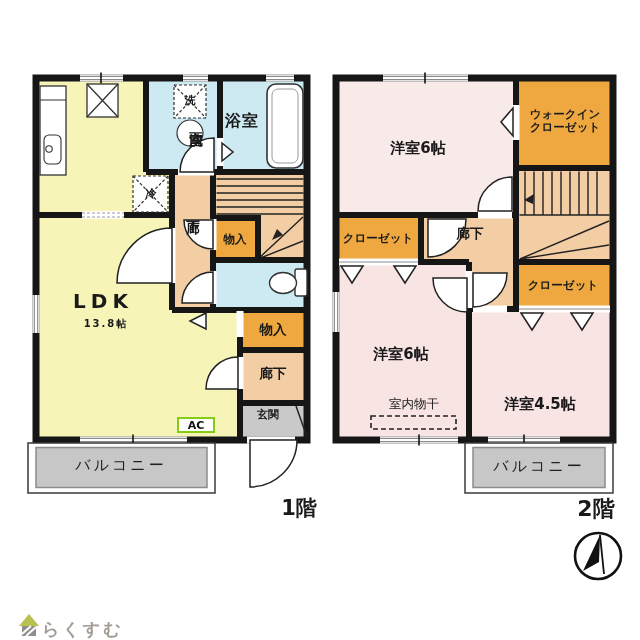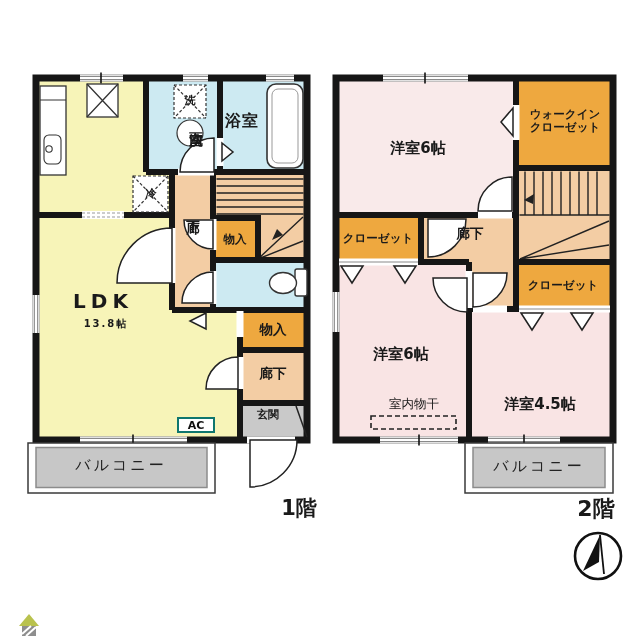--- a/index.html
+++ b/index.html
@@ -4,21 +4,21 @@
 <style>
   html,body{margin:0;padding:0;background:#ffffff;}
   .stage{position:relative;width:640px;height:640px;background:#ffffff;overflow:hidden;
          font-family:"DejaVu Sans","Liberation Sans",sans-serif;}
   .stage svg{position:absolute;left:0;top:0;}
   .lbl{position:absolute;transform:translate(-50%,-50%);color:#1a1a1a;white-space:nowrap;
        line-height:1.12;text-align:center;}
   .v{writing-mode:vertical-rl;text-orientation:upright;}
   .b{font-weight:700;}
   .acbox{position:absolute;left:177px;top:417px;width:38px;height:16px;background:#fff;
-         border:2px solid #0f766e;box-sizing:border-box;display:flex;align-items:center;
+         border:2px solid #84cc16;box-sizing:border-box;display:flex;align-items:center;
          justify-content:center;font-size:11px;font-weight:700;color:#111;transform:none;}
   .logo-text{position:absolute;left:42px;top:618px;font-size:17px;letter-spacing:3px;
              color:#a29b94;font-weight:700;}
 </style>
 </head>
 <body>
 
 <div class="stage">
 
 <svg width="640" height="640" viewBox="0 0 640 640">
@@ -229,14 +229,15 @@
 </div>
 <div class="lbl b" style="left:378px;top:238px;font-size:11.5px;">クローゼット</div>
 <div class="lbl b" style="left:470px;top:234px;font-size:13.5px;">廊下</div>
 <div class="lbl b" style="left:563px;top:285px;font-size:11.5px;">クローゼット</div>
 <div class="lbl b" style="left:401px;top:354px;font-size:15px;">洋室6帖</div>
 <div class="lbl b" style="left:540px;top:404px;font-size:15px;">洋室4.5帖</div>
 <div class="lbl" style="left:414px;top:404px;font-size:12.5px;font-weight:400;">室内物干</div>
 <div class="lbl" style="left:539px;top:466px;font-size:15px;letter-spacing:3px;color:#222;">バルコニー</div>
 <div class="lbl b" style="left:596px;top:509px;font-size:22px;">2階</div>
 
+<div class="logo-text">らくすむ</div>
 
 </div>
 
 </body></html>

